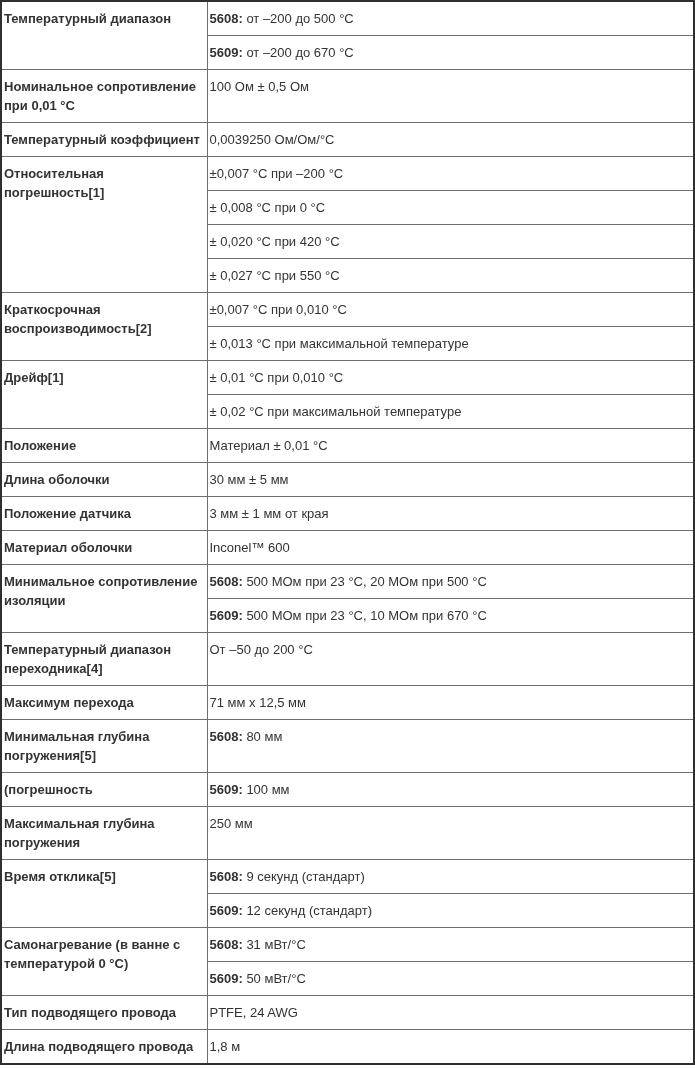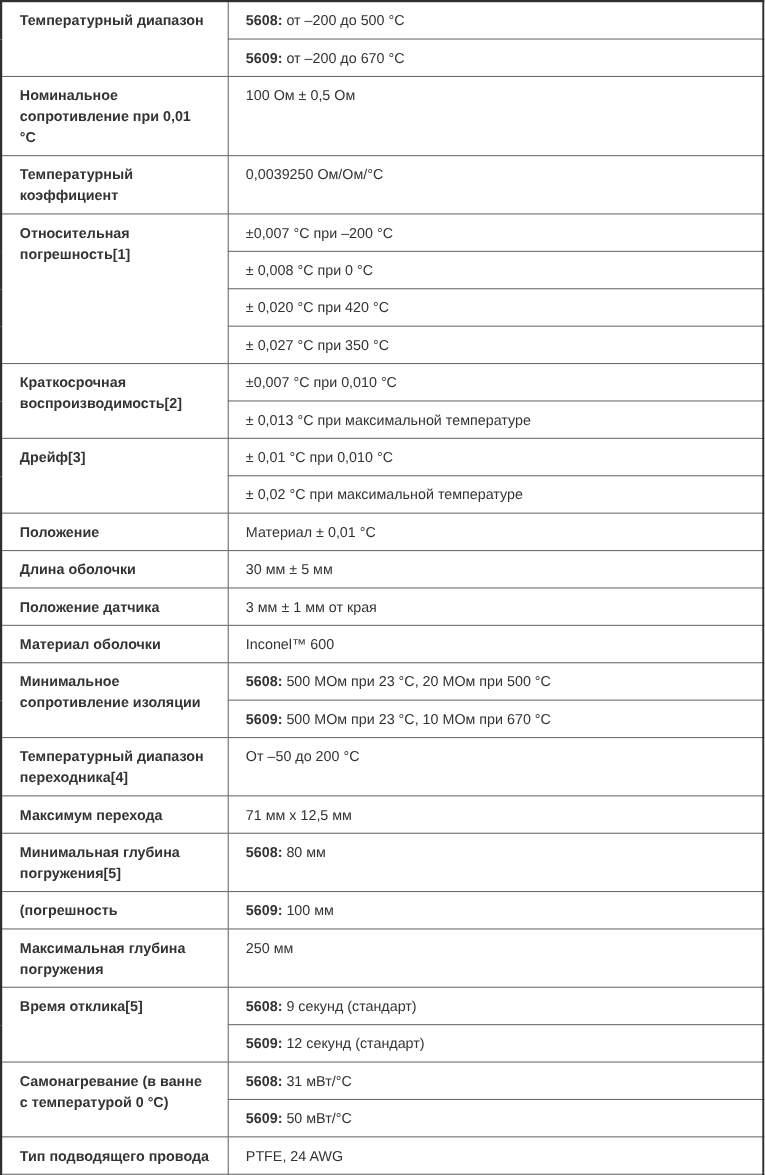--- a/index.html
+++ b/index.html
@@ -17,21 +17,21 @@
     border: 2px solid #2f2f2f;
     font-family: "Liberation Sans", sans-serif;
     font-size: 13px;
     color: #333333;
     background: #ffffff;
   }
   table.spec td {
     border: 1px solid #6e6e6e;
     vertical-align: top;
     line-height: 19px;
-    padding: 7px 16px;
+    padding: 7px 2px;
     overflow: hidden;
   }
   td.label {
     font-weight: bold;
     padding-right: 4px;
   }
   td.value .model {
     font-weight: bold;
   }
 </style>
@@ -63,31 +63,31 @@
         <td class="label" rowspan="4">Относительная погрешность[1]</td>
         <td class="value"><span>±0,007 °C при –200 °C</span></td>
       </tr>
       <tr>
         <td class="value"><span>± 0,008 °C при 0 °C</span></td>
       </tr>
       <tr>
         <td class="value"><span>± 0,020 °C при 420 °C</span></td>
       </tr>
       <tr>
-        <td class="value"><span>± 0,027 °C при 350 °C</span></td>
+        <td class="value"><span>± 0,027 °C при 550 °C</span></td>
       </tr>
       <tr>
         <td class="label" rowspan="2">Краткосрочная воспроизводимость[2]</td>
         <td class="value"><span>±0,007 °C при 0,010 °C</span></td>
       </tr>
       <tr>
         <td class="value"><span>± 0,013 °C при максимальной температуре</span></td>
       </tr>
       <tr>
-        <td class="label" rowspan="2">Дрейф[3]</td>
+        <td class="label" rowspan="2">Дрейф[1]</td>
         <td class="value"><span>± 0,01 °C при 0,010 °C</span></td>
       </tr>
       <tr>
         <td class="value"><span>± 0,02 °C при максимальной температуре</span></td>
       </tr>
       <tr>
         <td class="label" rowspan="1">Положение</td>
         <td class="value"><span>Материал ±  0,01 °C</span></td>
       </tr>
       <tr>

